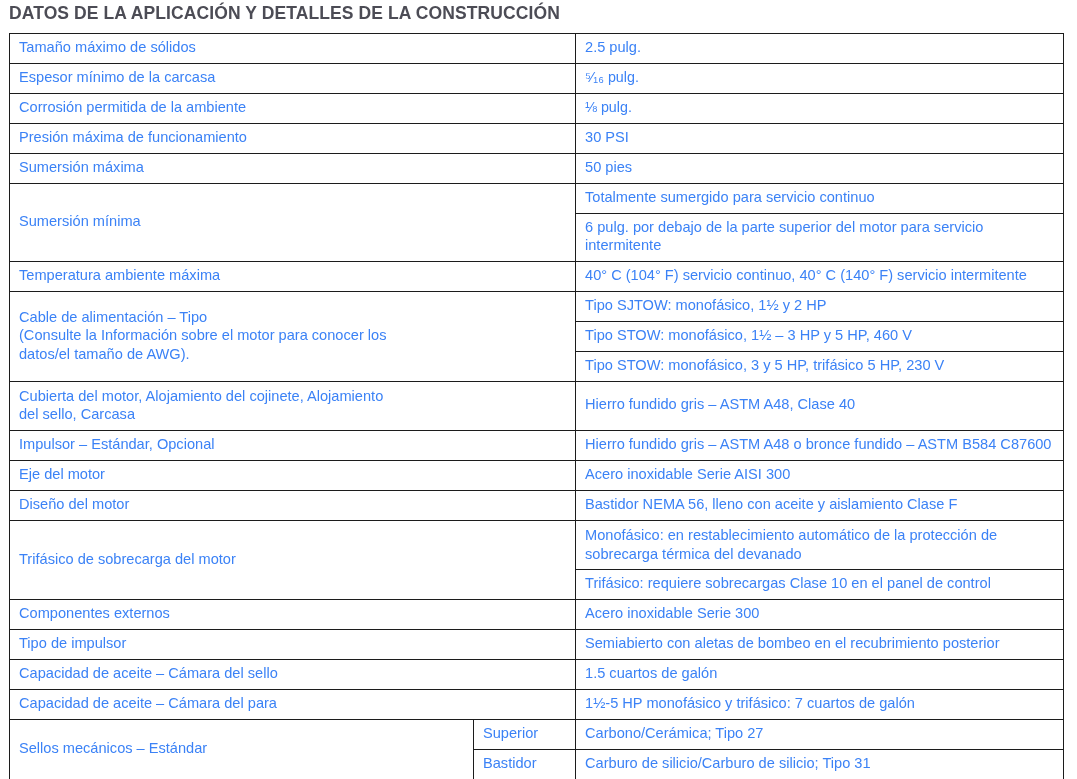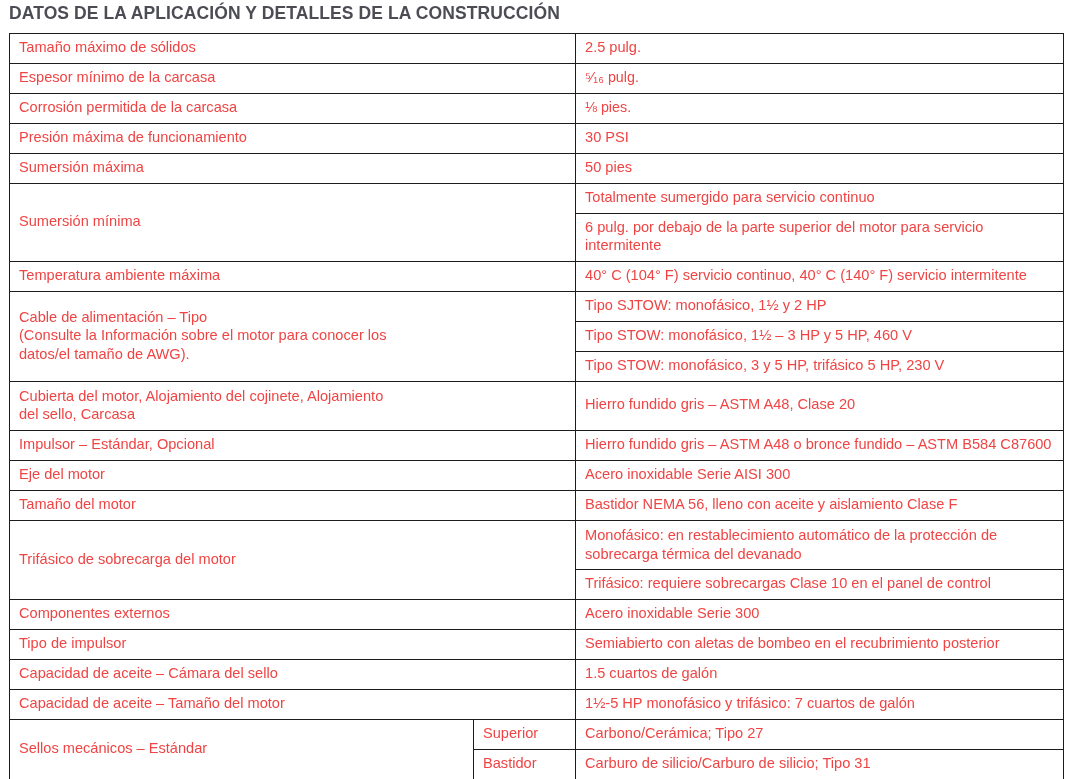--- a/index.html
+++ b/index.html
@@ -49,21 +49,21 @@
     border-collapse: collapse;
     table-layout: fixed;
     font-size: 14.6px;
     line-height: 1.22;
   }
 
   .spec-table td {
     border: 1px solid #1c1c1c;
     padding: 5px 9px 6px 9px;
     vertical-align: middle;
-    color: #ef4444;
+    color: #3b82f6;
     word-wrap: break-word;
   }
 
   
   col.c-label { width: 464px; }
   col.c-mid   { width: 102px; }
   col.c-value { width: 488px; }
 
   
   tr.r-1 td { height: 18px; }
@@ -99,22 +99,22 @@
         <td class="cell-label" colspan="2">Tamaño máximo de sólidos</td>
         <td class="cell-value">2.5 pulg.</td>
       </tr>
 
       <tr class="r-1">
         <td class="cell-label" colspan="2">Espesor mínimo de la carcasa</td>
         <td class="cell-value frac">⁵⁄₁₆ pulg.</td>
       </tr>
 
       <tr class="r-1">
-        <td class="cell-label" colspan="2">Corrosión permitida de la carcasa</td>
-        <td class="cell-value frac">⅛ pies.</td>
+        <td class="cell-label" colspan="2">Corrosión permitida de la ambiente</td>
+        <td class="cell-value frac">⅛ pulg.</td>
       </tr>
 
       <tr class="r-1">
         <td class="cell-label" colspan="2">Presión máxima de funcionamiento</td>
         <td class="cell-value">30 PSI</td>
       </tr>
 
       <tr class="r-1">
         <td class="cell-label" colspan="2">Sumersión máxima</td>
         <td class="cell-value">50 pies</td>
@@ -146,35 +146,35 @@
       </tr>
       <tr class="r-1">
         <td class="cell-value">Tipo STOW: monofásico, 3 y 5 HP, trifásico 5 HP, 230 V</td>
       </tr>
 
       <tr class="r-1">
         <td class="cell-label label-multi" colspan="2">
           <div>Cubierta del motor, Alojamiento del cojinete, Alojamiento</div>
           <div>del sello, Carcasa</div>
         </td>
-        <td class="cell-value">Hierro fundido gris – ASTM A48, Clase 20</td>
+        <td class="cell-value">Hierro fundido gris – ASTM A48, Clase 40</td>
       </tr>
 
       <tr class="r-1">
         <td class="cell-label" colspan="2">Impulsor – Estándar, Opcional</td>
         <td class="cell-value">Hierro fundido gris – ASTM A48 o bronce fundido – ASTM B584 C87600</td>
       </tr>
 
       <tr class="r-1">
         <td class="cell-label" colspan="2">Eje del motor</td>
         <td class="cell-value">Acero inoxidable Serie AISI 300</td>
       </tr>
 
       <tr class="r-1">
-        <td class="cell-label" colspan="2">Tamaño del motor</td>
+        <td class="cell-label" colspan="2">Diseño del motor</td>
         <td class="cell-value">Bastidor NEMA 56, lleno con aceite y aislamiento Clase F</td>
       </tr>
 
       <tr class="r-1">
         <td class="cell-label" colspan="2" rowspan="2">Trifásico de sobrecarga del motor</td>
         <td class="cell-value label-multi">
           <div>Monofásico: en restablecimiento automático de la protección de</div>
           <div>sobrecarga térmica del devanado</div>
         </td>
       </tr>
@@ -191,21 +191,21 @@
         <td class="cell-label" colspan="2">Tipo de impulsor</td>
         <td class="cell-value">Semiabierto con aletas de bombeo en el recubrimiento posterior</td>
       </tr>
 
       <tr class="r-1">
         <td class="cell-label" colspan="2">Capacidad de aceite – Cámara del sello</td>
         <td class="cell-value">1.5 cuartos de galón</td>
       </tr>
 
       <tr class="r-1">
-        <td class="cell-label" colspan="2">Capacidad de aceite – Tamaño del motor</td>
+        <td class="cell-label" colspan="2">Capacidad de aceite – Cámara del para</td>
         <td class="cell-value">1½-5 HP monofásico y trifásico: 7 cuartos de galón</td>
       </tr>
 
       <tr class="r-1">
         <td class="cell-label" rowspan="2">Sellos mecánicos – Estándar</td>
         <td class="cell-label">Superior</td>
         <td class="cell-value">Carbono/Cerámica; Tipo 27</td>
       </tr>
       <tr class="r-1">
         <td class="cell-label">Bastidor</td>

